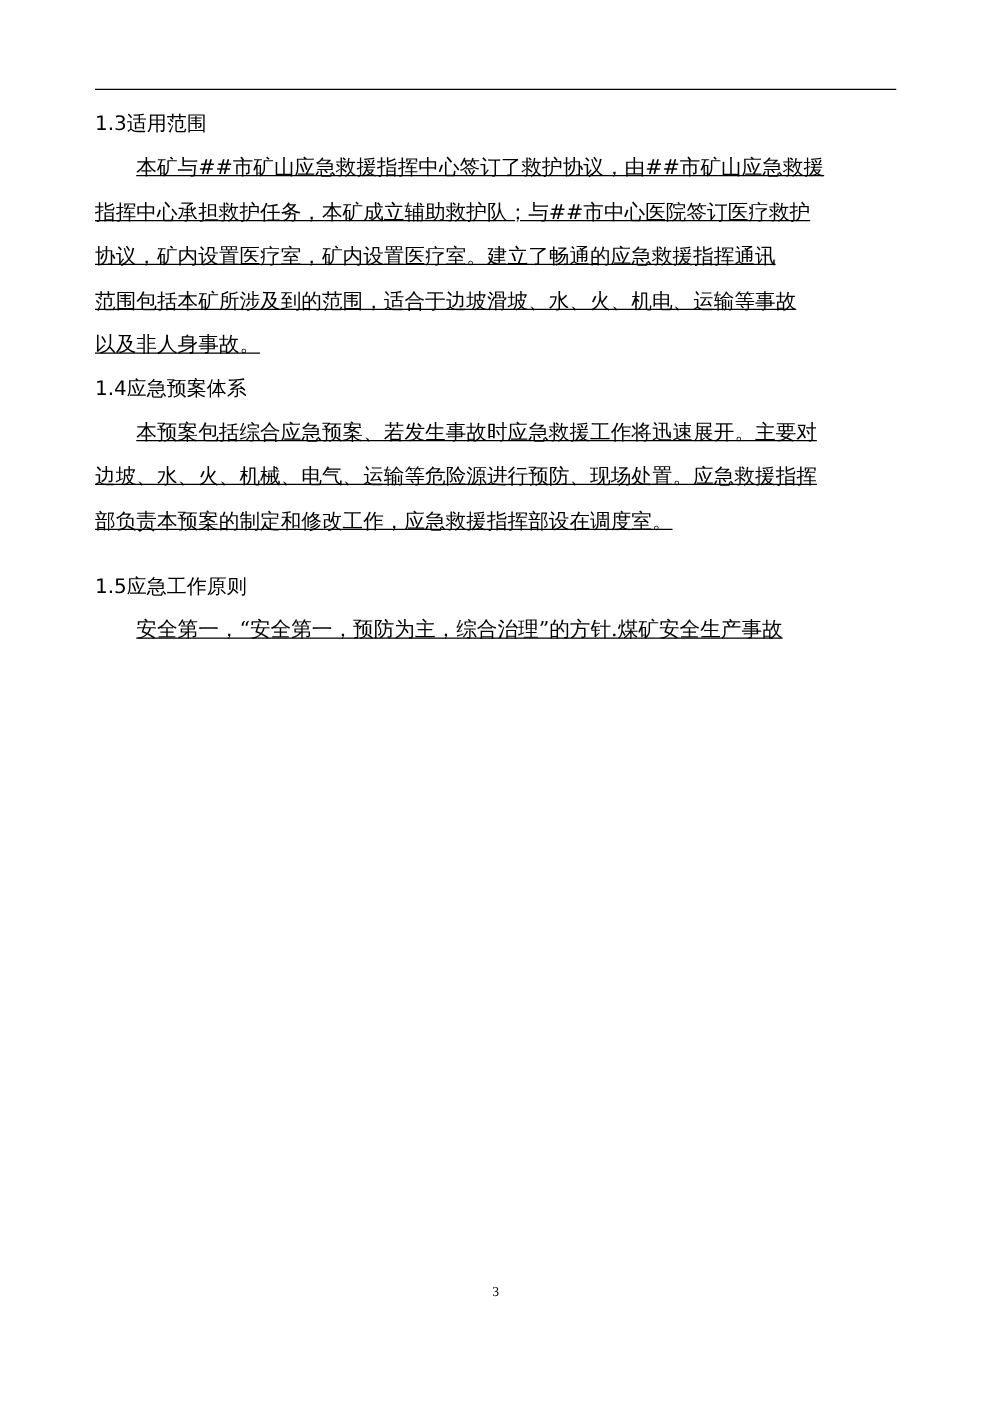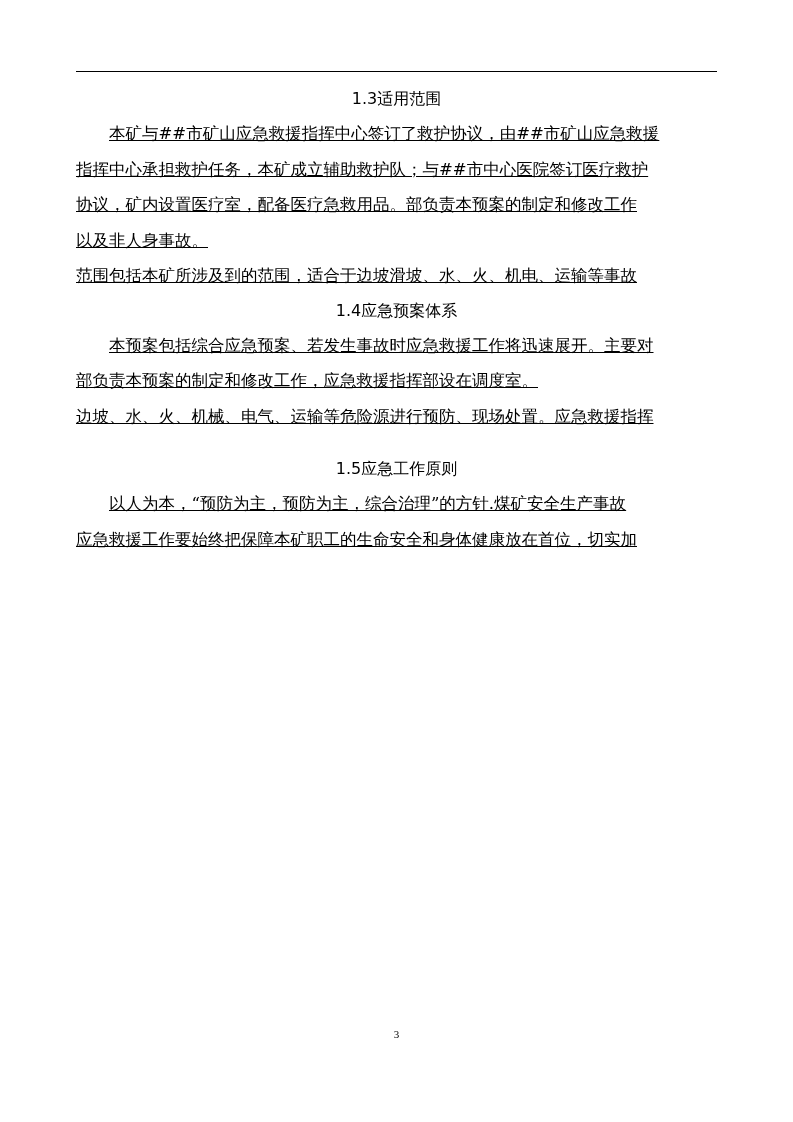--- a/index.html
+++ b/index.html
@@ -1,60 +1,59 @@
 <!DOCTYPE html>
 <html><head>
   <meta charset="utf-8">
   <style>
     html, body { margin: 0; padding: 0; background: #ffffff; }
     body { width: 793px; height: 1122px; position: relative; overflow: hidden;
       font-family: "DejaVu Serif", "Liberation Serif", serif; color: #000; }
     .header-rule { position: absolute; left: 76px; top: 71px; width: 641px; height: 0; border-top: 1px solid #000; }
     .content { position: absolute; left: 76px; top: 82px; width: 641px; }
     .heading { font-size: 16px; line-height: 34px; height: 34px; margin: 0; white-space: nowrap; font-weight: normal;
-      font-family: "DejaVu Sans", "Liberation Sans", sans-serif; text-align: center; }
+      font-family: "DejaVu Sans", "Liberation Sans", sans-serif; }
     .para { font-size: 16.5px; line-height: 35.5px; margin: 0; text-indent: 2em; text-align: justify; text-align-last: left; }
     .line { display: block; white-space: nowrap; text-decoration: underline; }
     .line.first { padding-left: 33px; }
     .gap { height: 18px; }
     .page-number { position: absolute; top: 1028px; left: 0; width: 793px; text-align: center;
       font-size: 11px; font-family: "Liberation Serif", serif; }
   </style>
 </head>
 <body>
 
 <div class="header-rule"></div>
 
 <div class="content">
 
   <section>
     <h2 class="heading">1.3适用范围</h2>
     <div class="para" style="text-indent:0">
       <span class="line first">本矿与##市矿山应急救援指挥中心签订了救护协议，由##市矿山应急救援</span>
       <span class="line">指挥中心承担救护任务，本矿成立辅助救护队；与##市中心医院签订医疗救护</span>
-      <span class="line">协议，矿内设置医疗室，配备医疗急救用品。部负责本预案的制定和修改工作</span>
+      <span class="line">协议，矿内设置医疗室，矿内设置医疗室。建立了畅通的应急救援指挥通讯</span>
+      <span class="line">范围包括本矿所涉及到的范围，适合于边坡滑坡、水、火、机电、运输等事故</span>
       <span class="line">以及非人身事故。</span>
-      <span class="line">范围包括本矿所涉及到的范围，适合于边坡滑坡、水、火、机电、运输等事故</span>
     </div>
   </section>
 
   <section>
     <h2 class="heading">1.4应急预案体系</h2>
     <div class="para" style="text-indent:0">
       <span class="line first">本预案包括综合应急预案、若发生事故时应急救援工作将迅速展开。主要对</span>
+      <span class="line">边坡、水、火、机械、电气、运输等危险源进行预防、现场处置。应急救援指挥</span>
       <span class="line">部负责本预案的制定和修改工作，应急救援指挥部设在调度室。</span>
-      <span class="line">边坡、水、火、机械、电气、运输等危险源进行预防、现场处置。应急救援指挥</span>
     </div>
   </section>
 
   <div class="gap"></div>
 
   <section>
     <h2 class="heading">1.5应急工作原则</h2>
     <div class="para" style="text-indent:0">
-      <span class="line first">以人为本，“预防为主，预防为主，综合治理”的方针.煤矿安全生产事故</span>
-      <span class="line">应急救援工作要始终把保障本矿职工的生命安全和身体健康放在首位，切实加</span>
+      <span class="line first">安全第一，“安全第一，预防为主，综合治理”的方针.煤矿安全生产事故</span>
     </div>
   </section>
 
 </div>
 
 <div class="page-number">3</div>
 
 </body></html>

